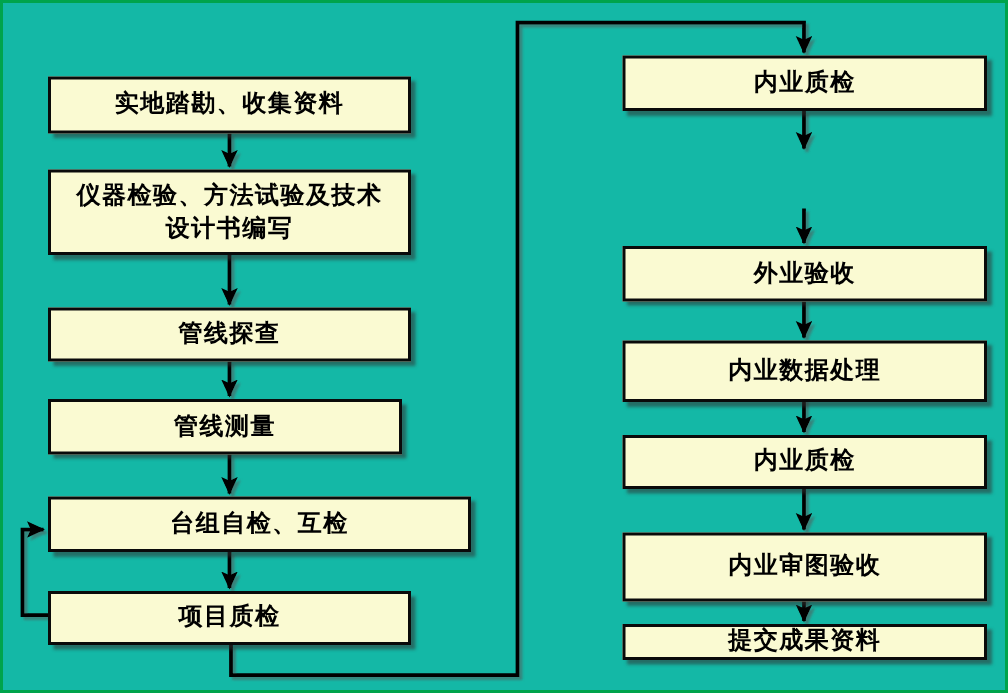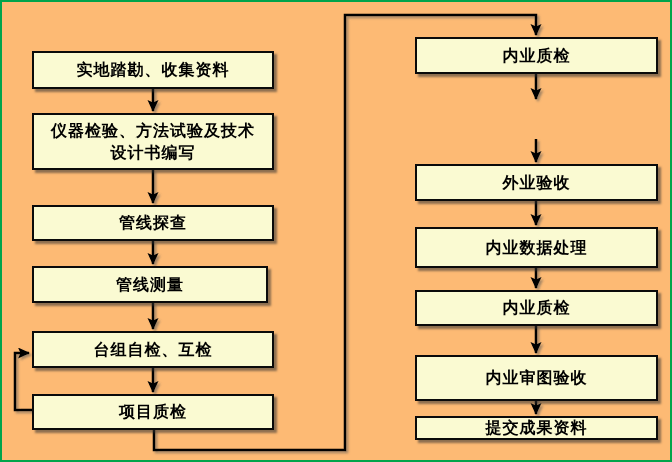--- a/index.html
+++ b/index.html
@@ -7,21 +7,21 @@
     padding: 0;
     background: #ffffff;
     font-family: "Liberation Sans", "DejaVu Sans", sans-serif;
   }
   .frame {
     position: relative;
     width: 672px;
     height: 462px;
     box-sizing: border-box;
     border: 2px solid #00A44C;
-    background: #fdba74;
+    background: #14b8a6;
     overflow: hidden;
   }
   .arrows-layer {
     position: absolute;
     left: 0; top: 0;
     width: 672px; height: 462px;
     pointer-events: none;
   }
   .box {
     position: absolute;
@@ -76,21 +76,21 @@
       <line x1="534" y1="324" x2="534" y2="351" marker-end="url(#ah)"></line>
       <line x1="534" y1="389" x2="534" y2="412" marker-end="url(#ah)"></line>
     </g>
   </svg>
 
   <div class="box" style="left:30px;  top:49px;  width:242px; height:38px">实地踏勘、收集资料</div>
   <div class="box" style="left:30px;  top:111px; width:242px; height:57px">仪器检验、方法试验及技术
 设计书编写</div>
   <div class="box" style="left:30px;  top:203px; width:242px; height:36px">管线探查</div>
   <div class="box" style="left:30px;  top:264px; width:236px; height:37px">管线测量</div>
-  <div class="box" style="left:30px;  top:329px; width:242px; height:37px">台组自检、互检</div>
+  <div class="box" style="left:30px;  top:329px; width:282px; height:37px">台组自检、互检</div>
   <div class="box" style="left:30px;  top:392px; width:242px; height:36px">项目质检</div>
 
   <div class="box" style="left:413px; top:35px;  width:243px; height:37px">内业质检</div>
   <div class="box" style="left:413px; top:162px; width:243px; height:37px">外业验收</div>
   <div class="box" style="left:413px; top:225px; width:243px; height:41px">内业数据处理</div>
   <div class="box" style="left:413px; top:288px; width:243px; height:36px">内业质检</div>
   <div class="box" style="left:413px; top:353px; width:243px; height:46px">内业审图验收</div>
   <div class="box" style="left:413px; top:414px; width:243px; height:24px">提交成果资料</div>
 
 </div>

